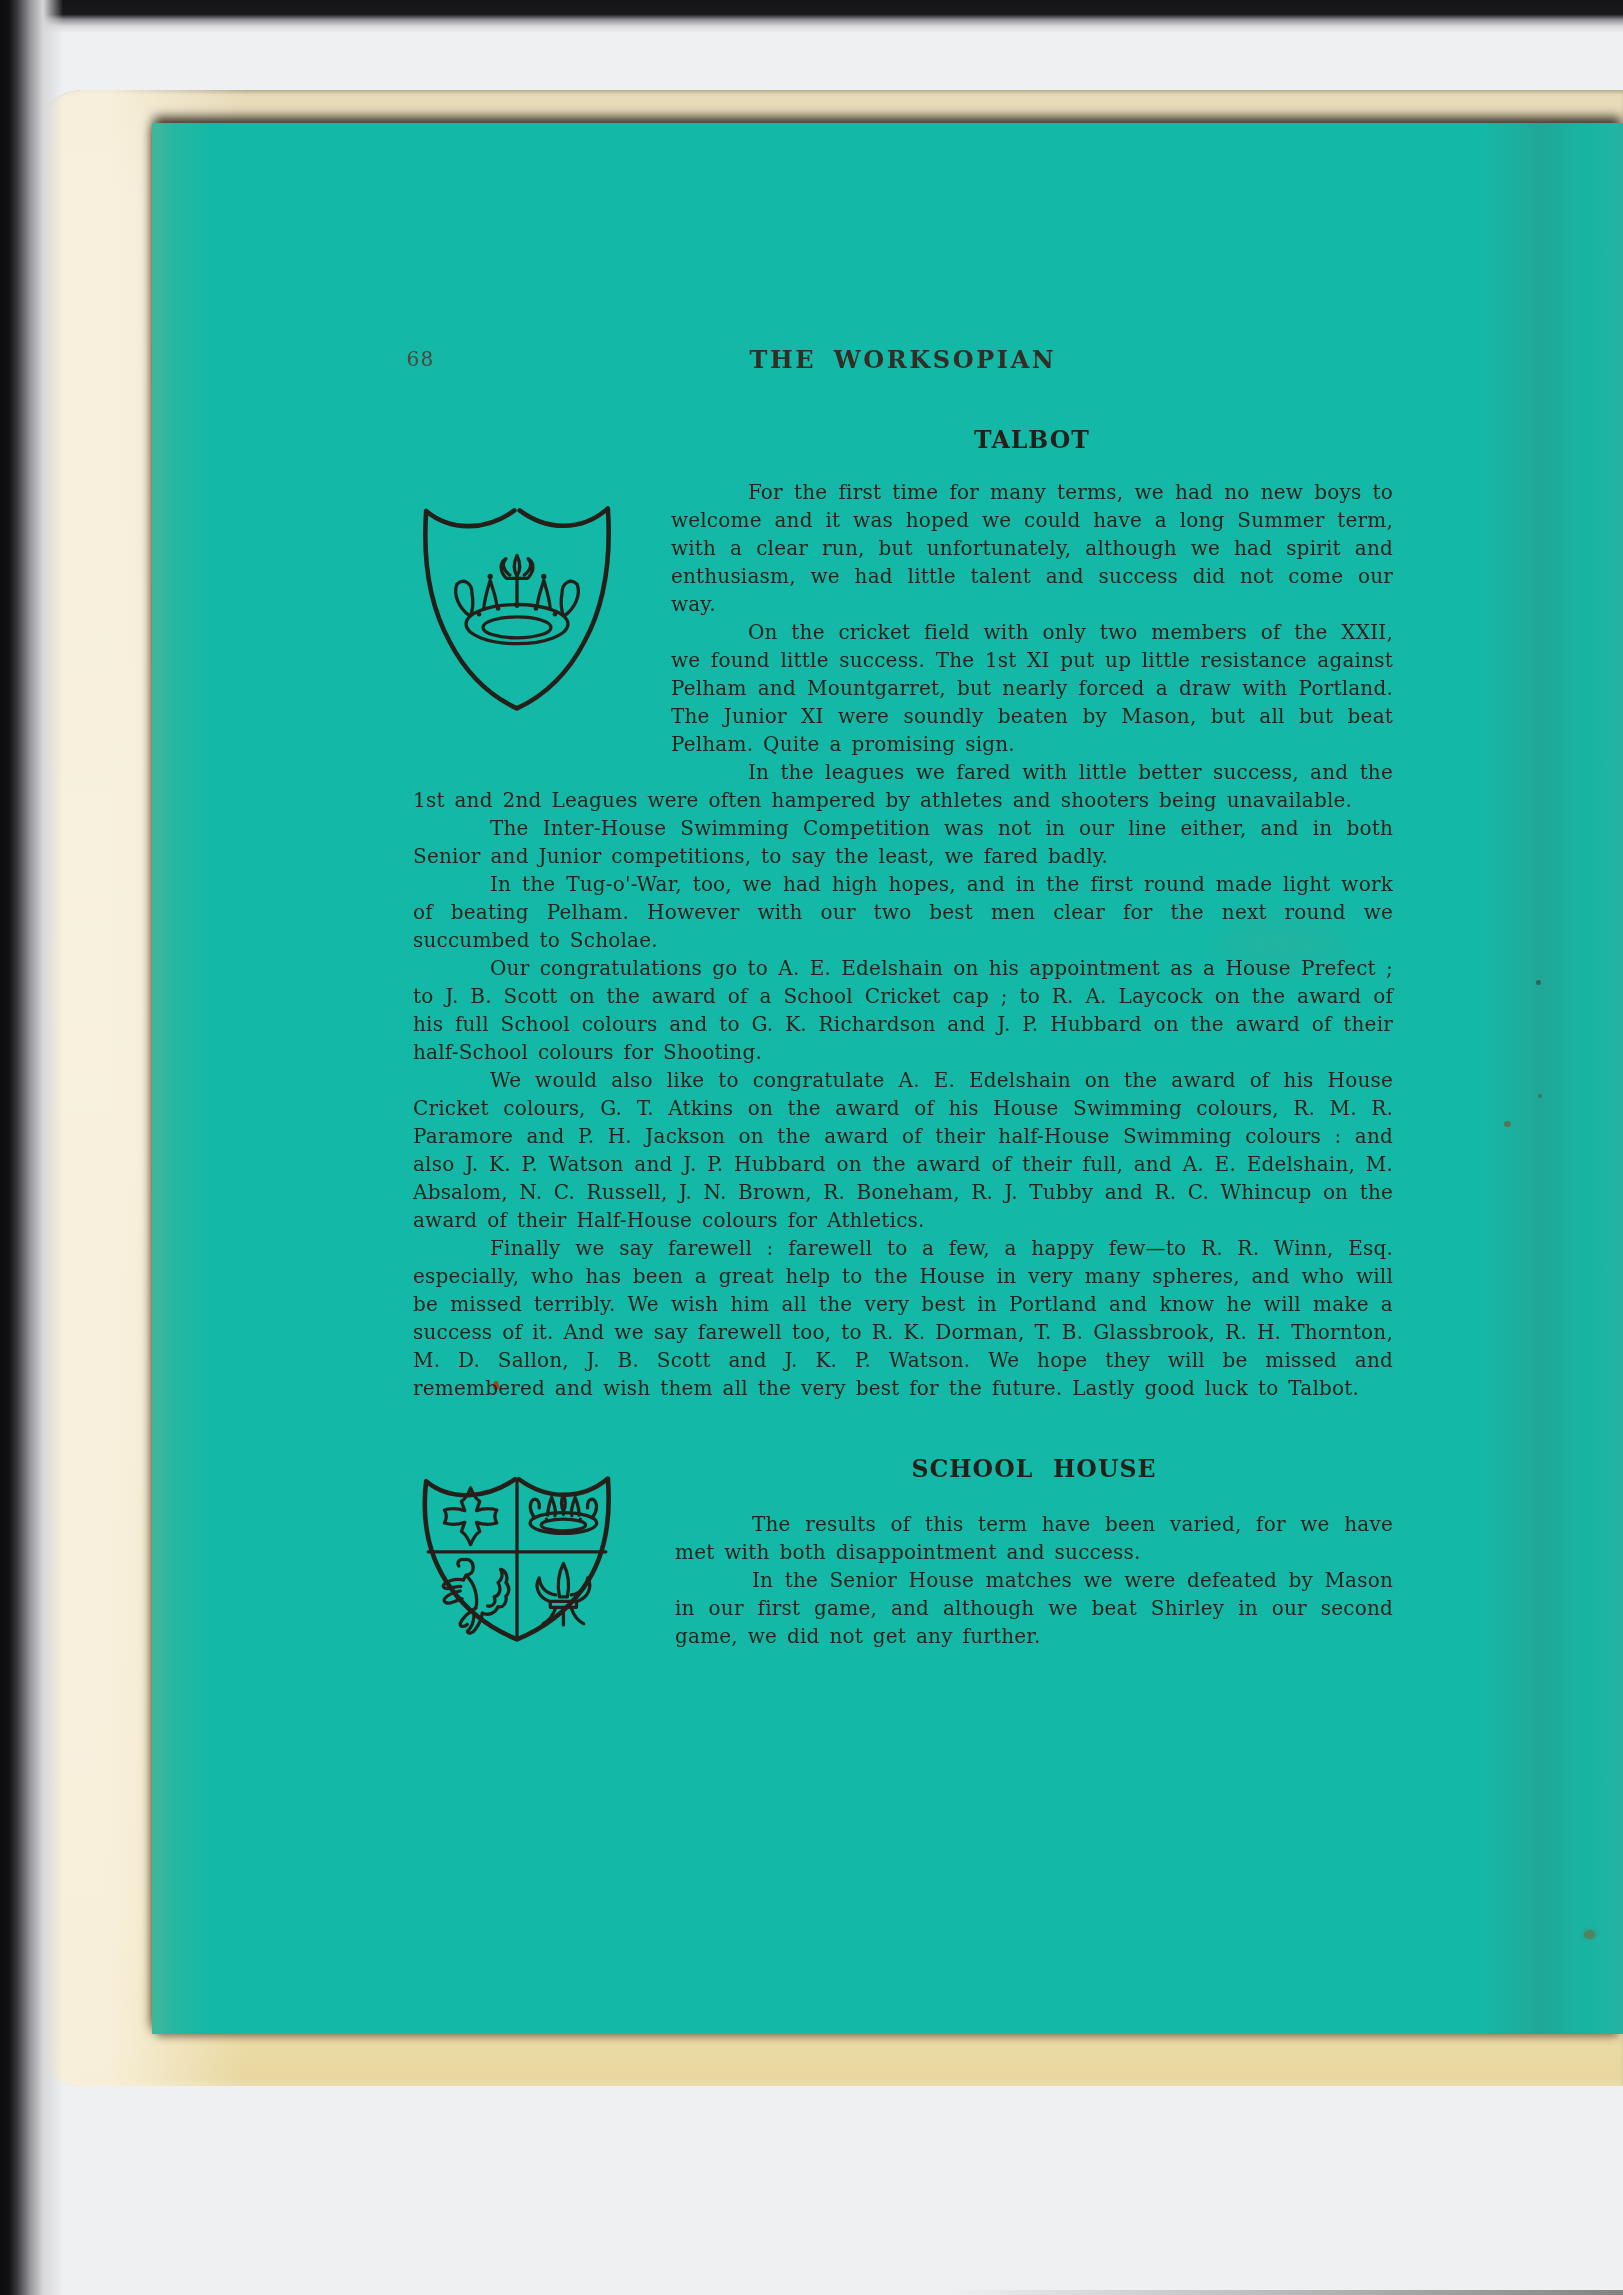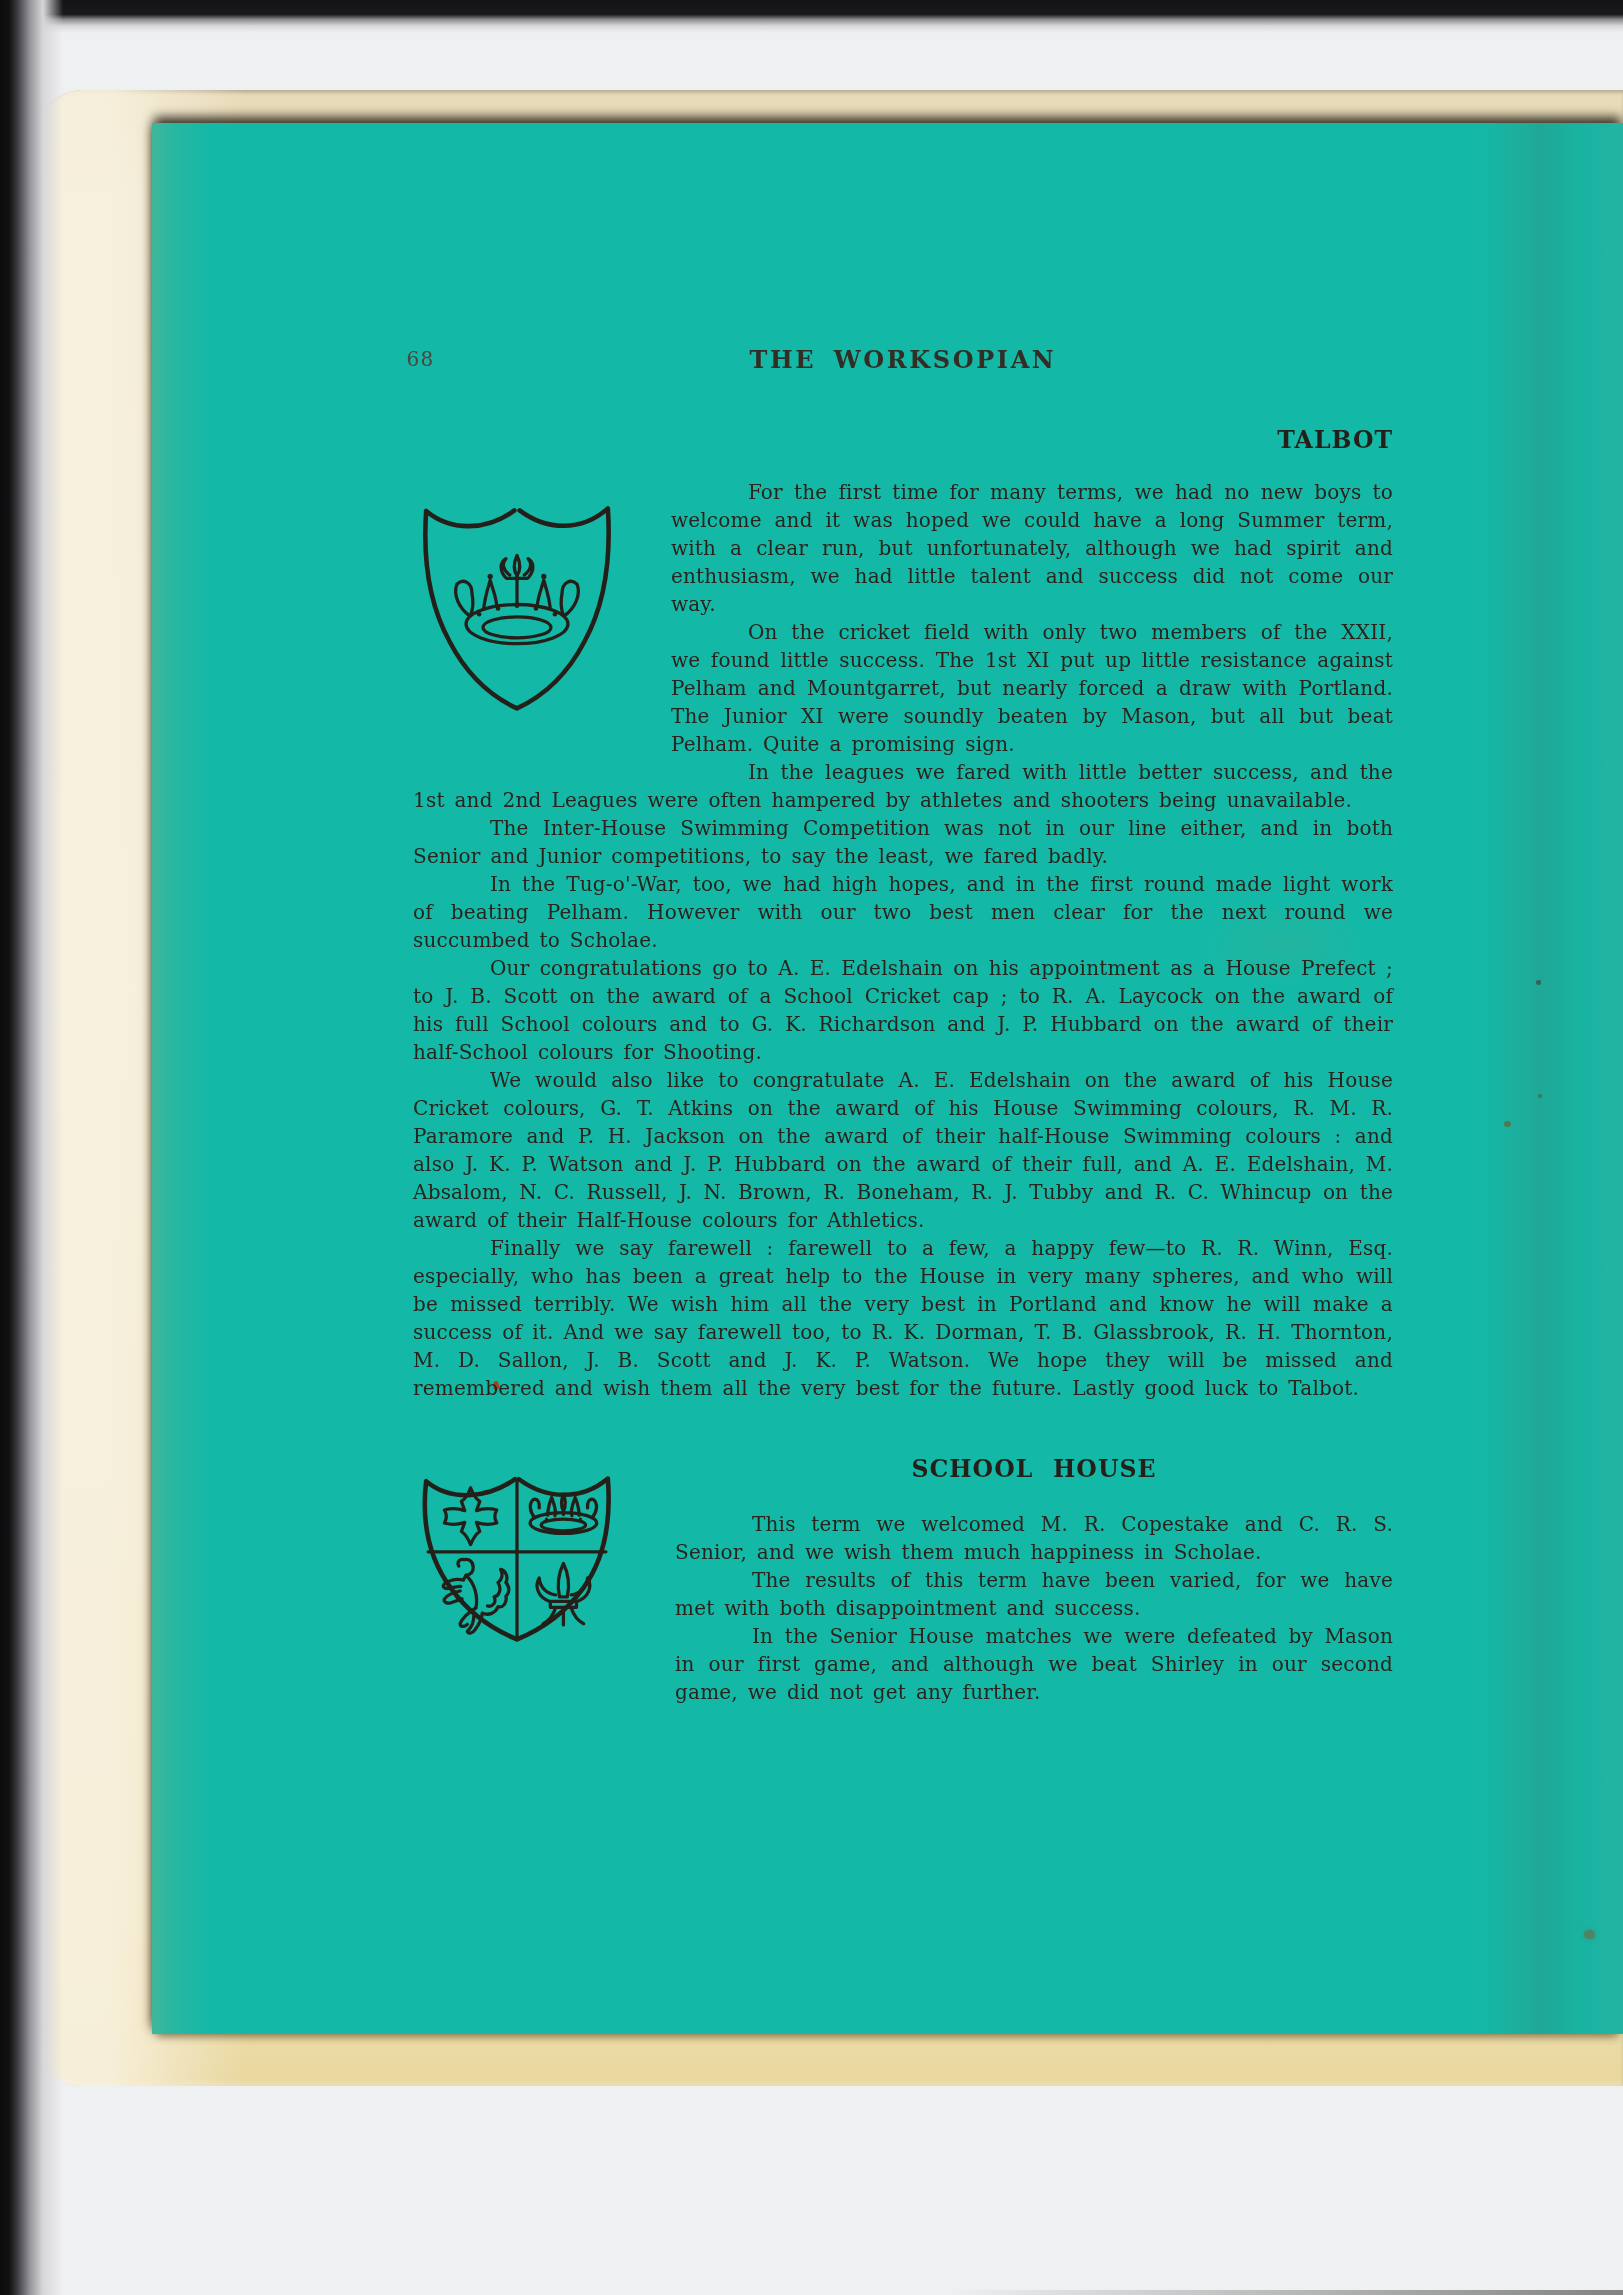--- a/index.html
+++ b/index.html
@@ -66,21 +66,21 @@
     display:block;text-align:center;
     font-size:24px;font-weight:700;color:#332d25;
     letter-spacing:2.6px;word-spacing:6.5px;
   }
   
   .house-title{
     font-size:23.6px;font-weight:700;text-align:center;
     letter-spacing:1px;word-spacing:10.5px;
     line-height:30px;margin:0;color:#241f18;
   }
-  .section-talbot .house-title{margin-top:51px;text-align:right;}
+  .section-talbot .house-title{margin-top:51px;}
   .paras{margin-top:23.6px;}
   .paras p{
     margin:0;font-size:20px;line-height:28px;
     text-align:justify;text-indent:77px;
     word-spacing:3.3px;letter-spacing:0.2px;color:#2a241d;
   }
   .crest{display:block;}
   .crest-talbot{
     float:left;width:200px;height:221px;
     margin:69px 54px 44px 3.9px;
@@ -222,21 +222,20 @@
         <path class="ink-thin" d="M236,194 C250,192 260,182 261,168 C269,182 262,198 245,204"></path>
         <path class="ink-thin" d="M204,204 L244,204 L244,213 L204,213 Z" stroke-width="4"></path>
         <path class="ink-thin" d="M224,213 L224,240"></path>
         <path class="ink-thin" d="M212,214 C208,226 201,234 193,238"></path>
         <path class="ink-thin" d="M236,214 C240,226 247,234 255,238"></path>
       </svg>
 
       <h2 class="house-title">SCHOOL HOUSE</h2>
 
       <div class="paras">
-        <p>This term we welcomed M. R. Copestake and C. R. S. Senior, and we wish them much happiness in Scholae.</p>
         <p>The results of this term have been varied, for we have met with both disappointment and success.</p>
         <p>In the Senior House matches we were defeated by Mason in our first game, and although we beat Shirley in our second game, we did not get any further.</p>
       </div>
     </section>
 
   </div>
 </div>
 
 
 </body></html>

